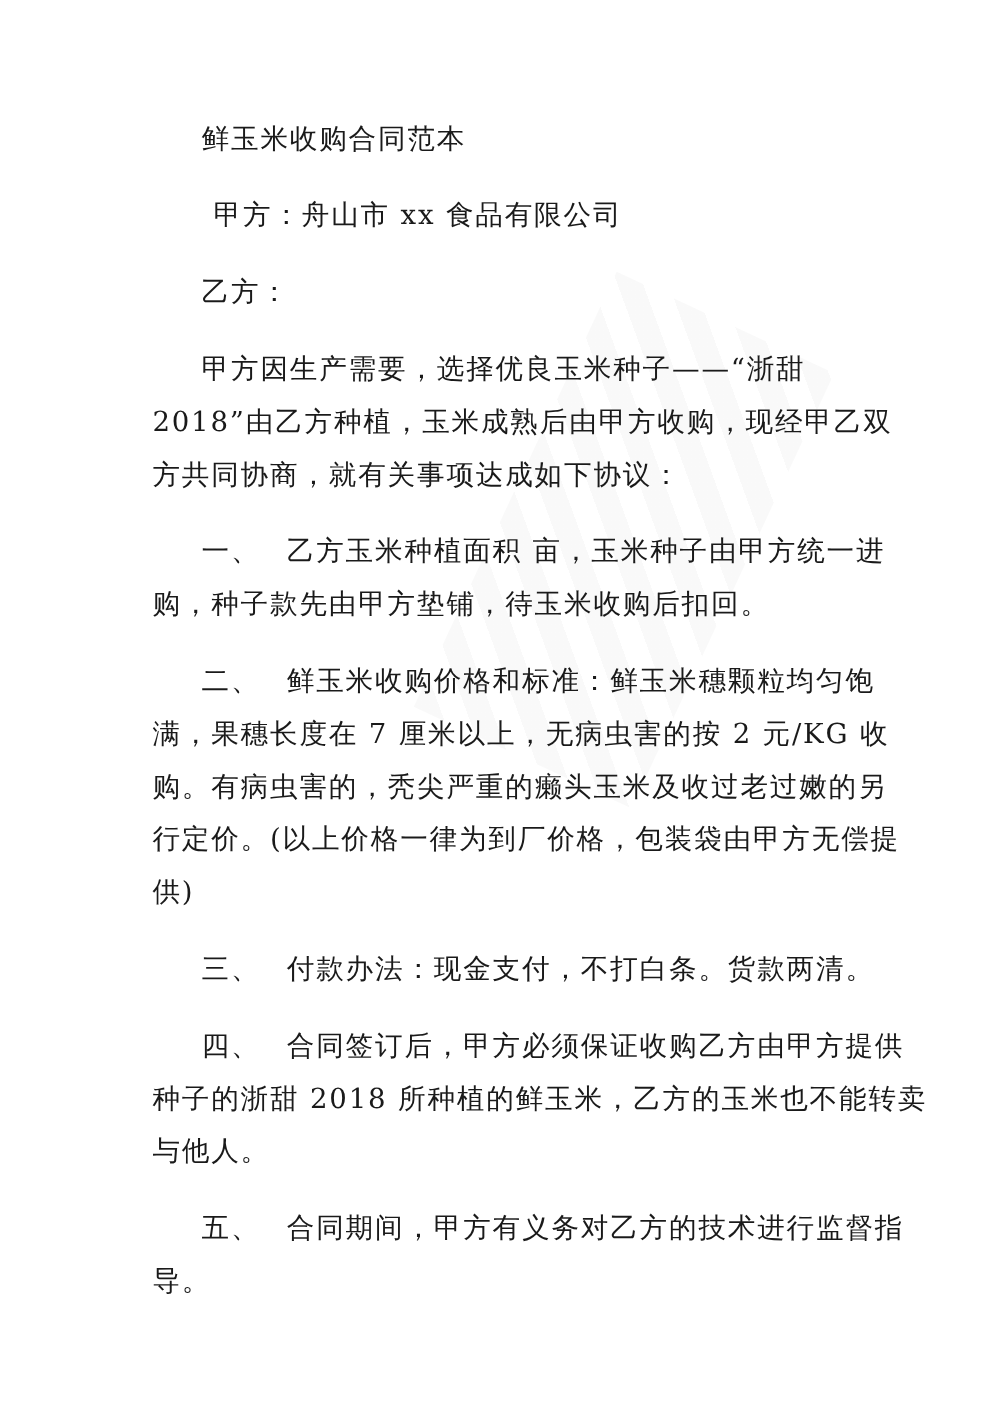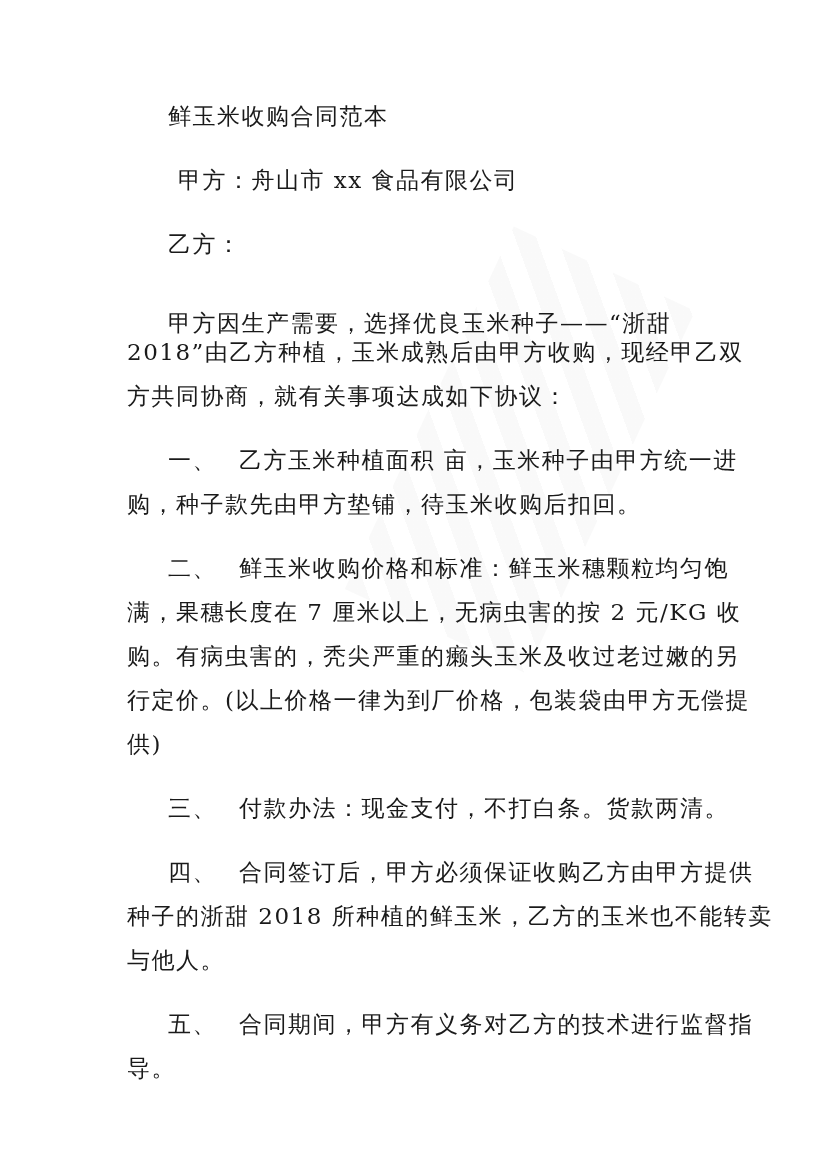--- a/index.html
+++ b/index.html
@@ -15,21 +15,21 @@
 </head>
 <body>
 
 <div class="page">
   <div class="watermark"></div>
 
   <div class="line indent" style="top:101px;">鲜玉米收购合同范本</div>
   <div class="line indent" style="top:165px;margin-left:10px;">甲方：舟山市 xx 食品有限公司</div>
   <div class="line indent" style="top:229px;">乙方：</div>
 
-  <div class="line indent" style="top:308px;">甲方因生产需要，选择优良玉米种子——“浙甜</div>
+  <div class="line indent" style="top:293px;">甲方因生产需要，选择优良玉米种子——“浙甜</div>
   <div class="line" style="top:337px;">2018”由乙方种植，玉米成熟后由甲方收购，现经甲乙双</div>
   <div class="line" style="top:381px;text-align:right;">方共同协商，就有关事项达成如下协议：</div>
 
   <div class="line indent" style="top:445px;">
     <span>一、</span><span class="gap"></span><span>乙方玉米种植面积  亩，玉米种子由甲方统一进</span>
   </div>
   <div class="line" style="top:489px;">购，种子款先由甲方垫铺，待玉米收购后扣回。</div>
 
   <div class="line indent" style="top:553px;">
     <span>二、</span><span class="gap"></span><span>鲜玉米收购价格和标准：鲜玉米穗颗粒均匀饱</span>

